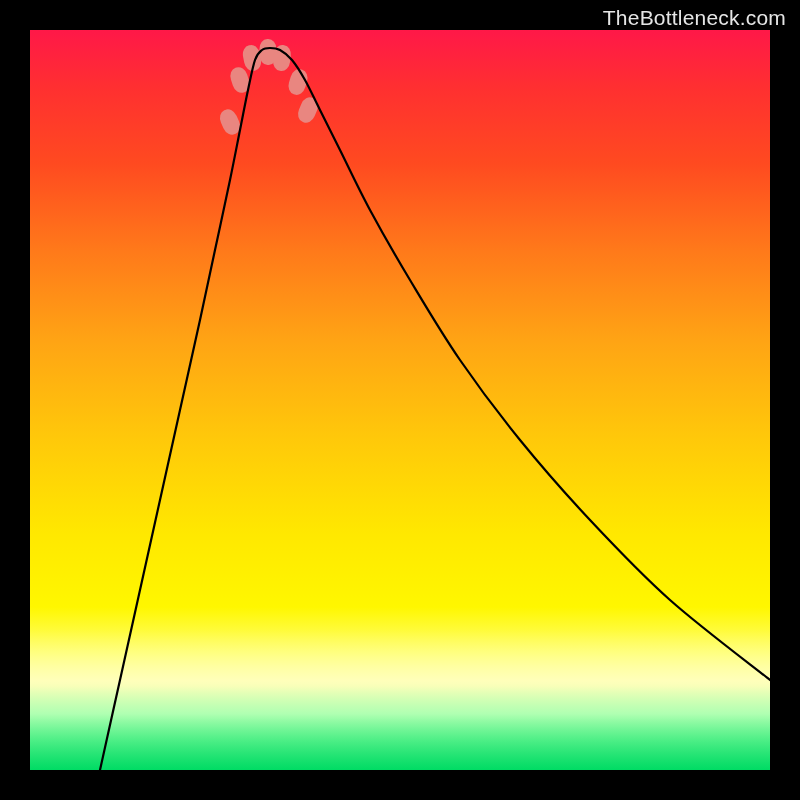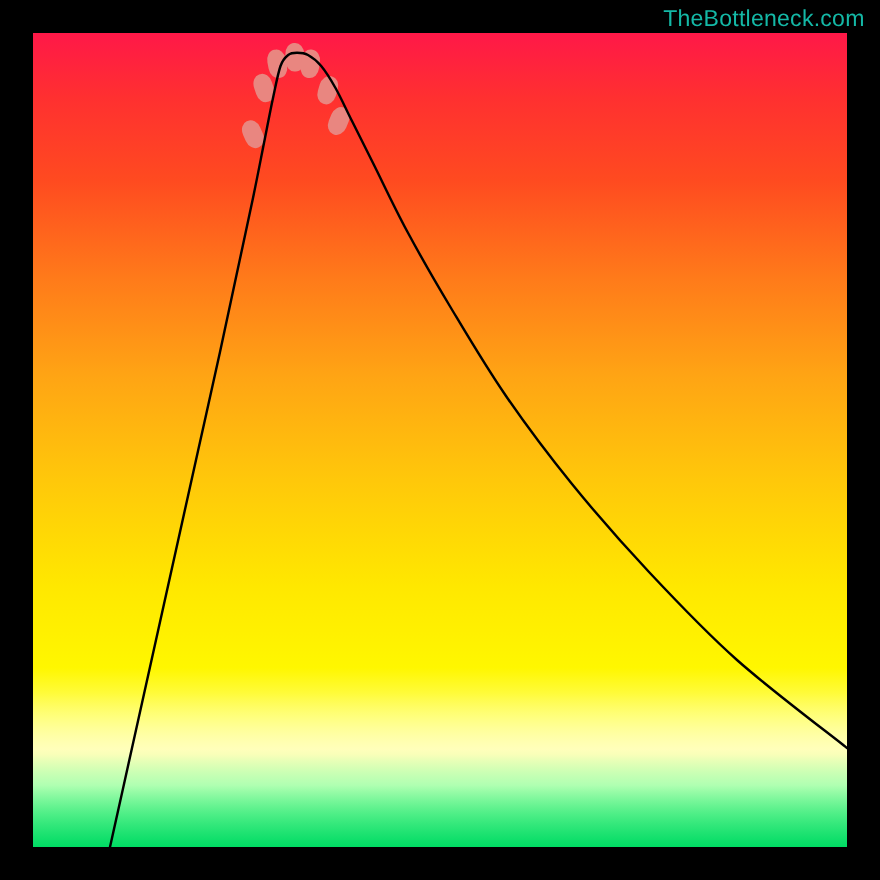--- a/index.html
+++ b/index.html
@@ -44,21 +44,21 @@
       rgba(255,255,180,0.5) 40%,
       rgba(180,255,180,0.7) 60%,
       rgba(0,220,100,1) 100%
     );
     mix-blend-mode: normal;
   }
   .watermark {
     position: absolute;
     top: 6px;
     right: 14px;
-    color: #14b8a6;
+    color: #e5e5e5;
     font-size: 21px;
     font-weight: 500;
     letter-spacing: 0.2px;
     z-index: 50;
   }
   svg.curve {
     position: absolute;
     left: 0;
     top: 0;
     width: 740px;

